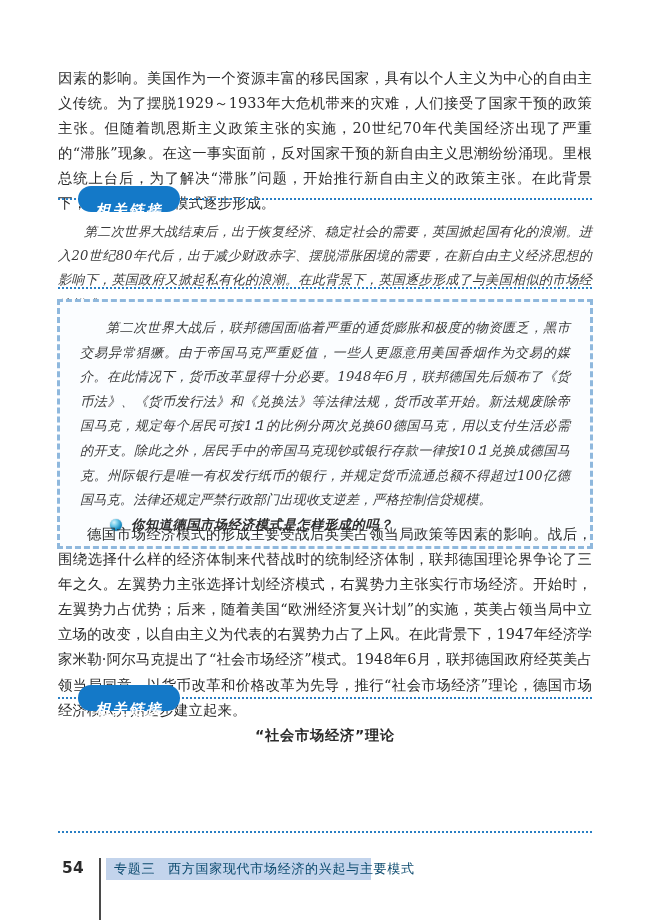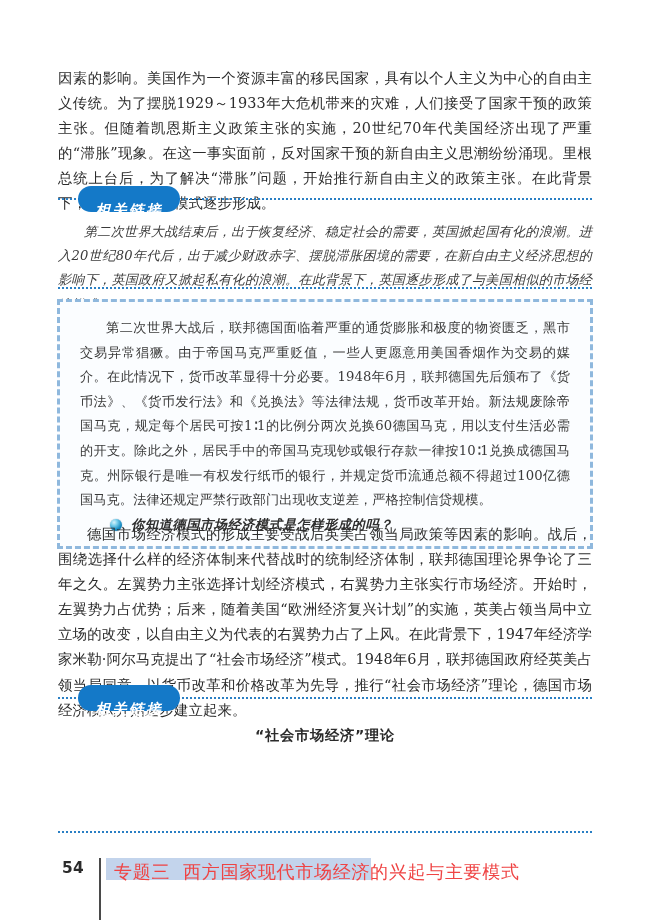--- a/index.html
+++ b/index.html
@@ -103,20 +103,21 @@
     background: #fbfdff;
     padding: 14px 20px 12px 20px;
   }
   .callout .inner-text {
     font-family: "DejaVu Serif", "Liberation Serif", serif;
     font-size: 13.2px;
     line-height: 24.6px;
     color: #3a3a3a;
     text-align: justify;
     text-justify: inter-ideograph;
+    font-style: italic;
     letter-spacing: 0.1px;
   }
   .callout .question-row {
     display: flex;
     align-items: center;
     margin-top: 3px;
     padding-left: 30px;
   }
   .sphere-icon {
     width: 12px;
@@ -183,22 +184,22 @@
     top: 0px;
     width: 265px;
     height: 22px;
     background: #c3d4ec;
   }
   .footer .chapter-text {
     position: absolute;
     left: 114px;
     top: 2px;
     font-family: Liberation Serif, serif;
-    font-size: 18px;
-    color: #ef4444;
+    font-size: 13px;
+    color: #0c4a6e;
     letter-spacing: 0.7px;
     white-space: nowrap;
   }
   .footer .chapter-text .sp { display: inline-block; width: 13px; }
 </style>
 </head>
 <body>
 
 <div class="page">
 

